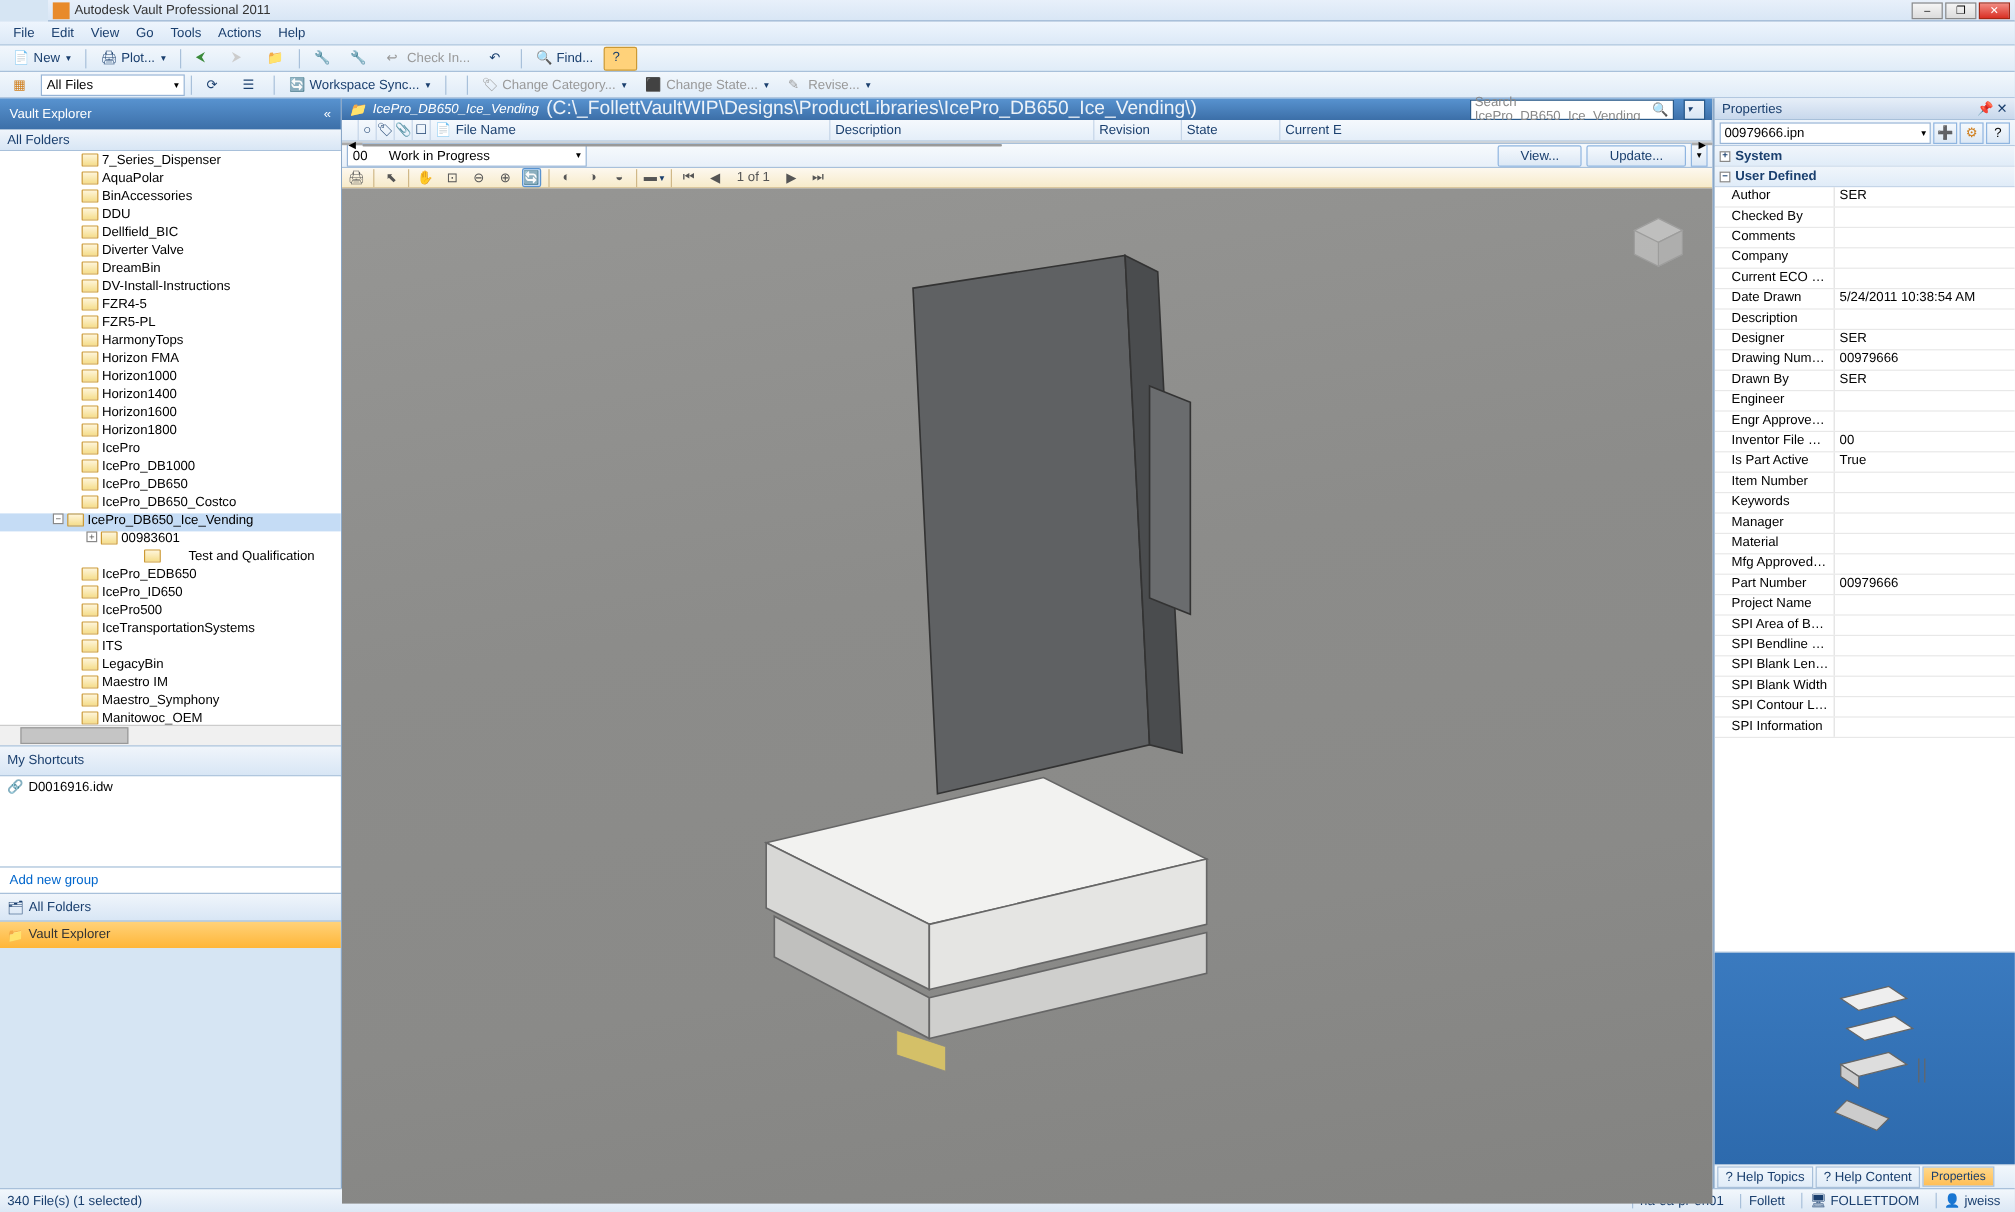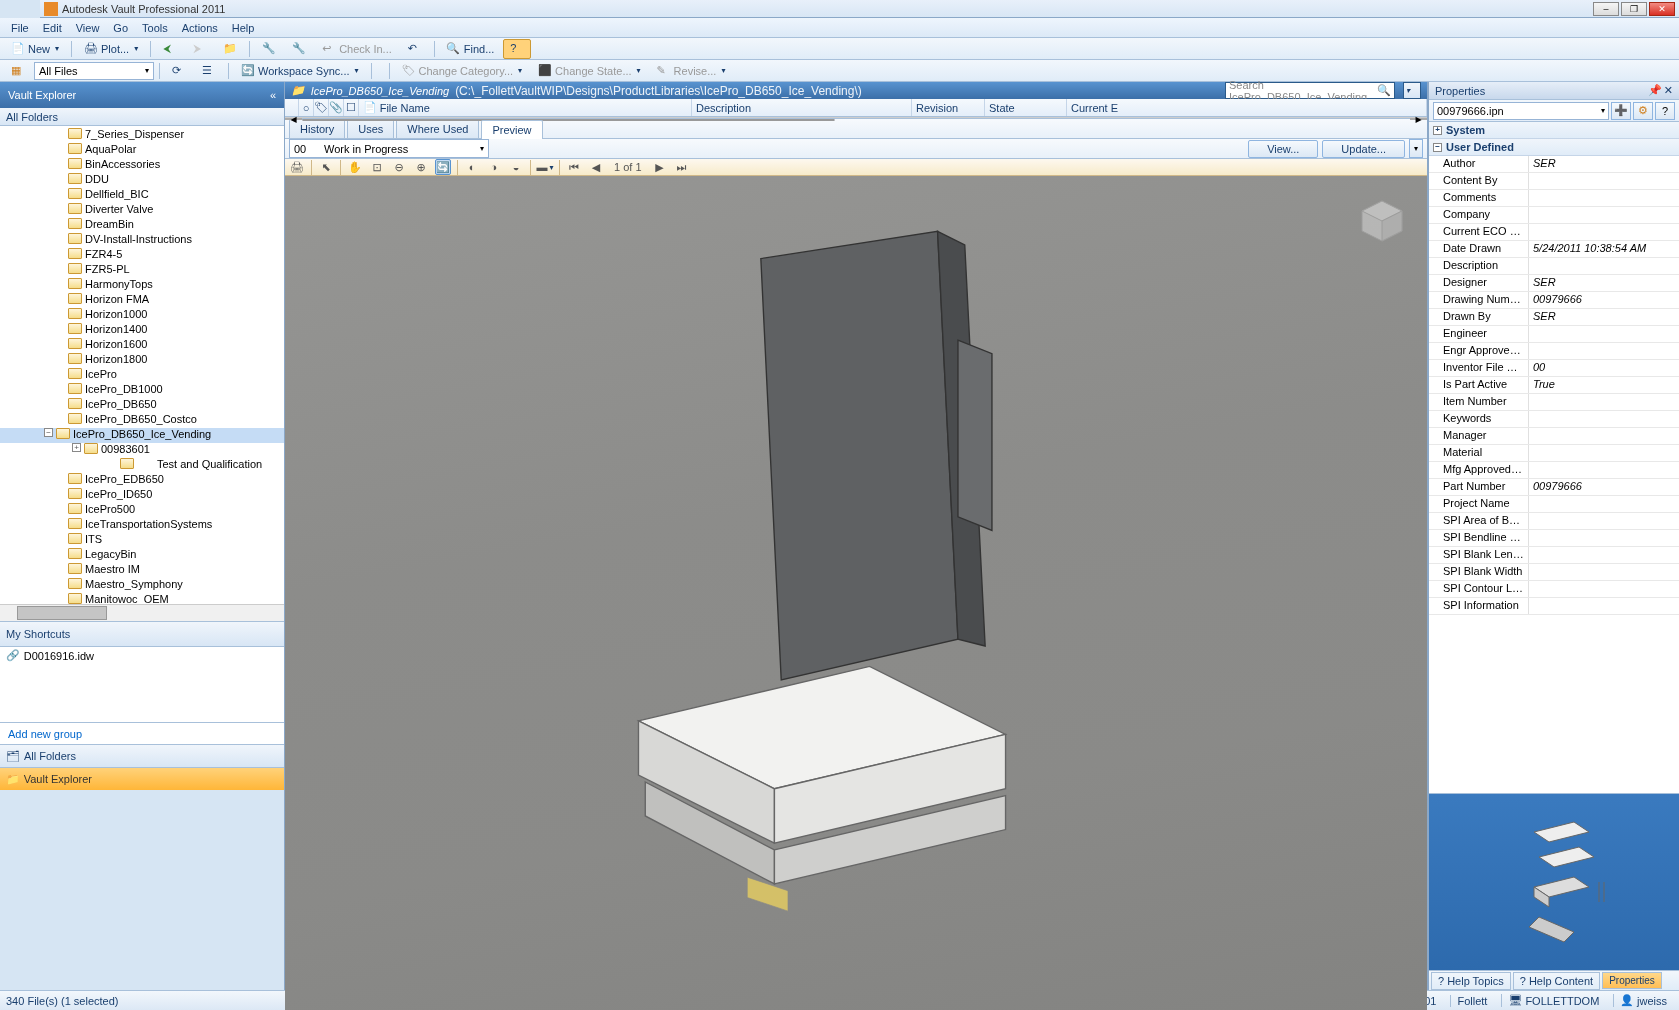--- a/index.html
+++ b/index.html
@@ -47,21 +47,21 @@
 .shortcuts-header { height: 26px; background: linear-gradient(#f0f5fb,#d8e6f5); border-top: 1px solid #a8c0da; border-bottom: 1px solid #a8c0da; padding: 0 6px; display: flex; align-items: center; color: #1a3f6e; }
 .shortcuts { height: 75px; background: white; padding: 2px 6px; }
 .shortcuts .item { display: flex; align-items: center; gap: 4px; cursor: pointer; }
 .addgroup { height: 22px; background: white; border-top: 1px solid #a8c0da; padding: 2px 8px; color: #0066cc; cursor: pointer; display: flex; align-items: center; }
 .bottomtab { height: 23px; border-top: 1px solid #a8c0da; display: flex; align-items: center; padding: 0 6px; gap: 4px; cursor: pointer; }
 .bottomtab.allfolders { background: linear-gradient(#f0f5fb,#d8e6f5); color: #1a3f6e; }
 .bottomtab.vexp { background: linear-gradient(#ffd27a,#ffb638); color: #333; }
 
 .centerpane { flex: 1; display: flex; flex-direction: column; background: #fff; }
 .content-header { height: 22px; background: linear-gradient(#5893d0, #3c6fa8); color: white; display: flex; align-items: center; padding: 0 6px; gap: 6px; font-size: 13px; font-style: italic; }
-.content-header .path { font-size: 12px; opacity: 0.9; font-style: normal; }
+.content-header .path { font-size: 16px; opacity: 0.9; font-style: normal; }
 .content-header .search { margin-left: auto; background: white; border: 1px solid #2a5a8a; height: 17px; width: 170px; display: flex; align-items: center; padding: 0 3px; color: #888; font-style: normal; font-size: 10px; }
 .content-header .sbtn { width: 18px; height: 17px; background: linear-gradient(#f0f5fb,#d8e6f5); border: 1px solid #2a5a8a; margin-left: 2px; cursor: pointer; }
 
 .grid-header { height: 20px; background: linear-gradient(#f5f9fd,#e4eef9); border-bottom: 1px solid #a8c0da; display: flex; }
 .gh-col { border-right: 1px solid #c5d5e8; padding: 2px 4px; color: #1a3f6e; display: flex; align-items: center; }
 .grid-body { height: 165px; overflow: hidden; position: relative; }
 
 .grid-hscroll { height: 17px; background: linear-gradient(#f5f5f5,#e5e5e5); border-top: 1px solid #ccc; border-bottom: 1px solid #a8c0da; position: relative; }
 .grid-hscroll .lbtn, .grid-hscroll .rbtn { position: absolute; top: 0; bottom: 0; width: 17px; background: linear-gradient(#f5f5f5,#dcdcdc); border: 1px solid #aaa; display: flex; align-items: center; justify-content: center; font-size: 8px; }
 .grid-hscroll .lbtn { left: 0; }
@@ -91,21 +91,21 @@
 .props-header .icons { margin-left: auto; display: flex; gap: 2px; font-size: 9px; cursor: pointer; }
 .props-toolbar { height: 22px; background: linear-gradient(#f2f7fc,#e4eef9); border-bottom: 1px solid #a8c0da; display: flex; align-items: center; padding: 0 4px; gap: 2px; }
 .props-toolbar .filecombo { flex: 1; height: 18px; border: 1px solid #97b4d6; background: white; display: flex; align-items: center; padding: 0 3px; }
 .props-toolbar .pbtn { width: 20px; height: 18px; border: 1px solid #8fb5e0; background: linear-gradient(#f5f9fd,#dce8f5); display: flex; align-items: center; justify-content: center; cursor: pointer; }
 
 .props-grid { flex: 1; background: white; overflow-y: auto; border-bottom: 1px solid #a8c0da; }
 .prop-section { height: 17px; background: linear-gradient(#f0f5fb,#e0ecf8); border-bottom: 1px solid #c5d5e8; display: flex; align-items: center; padding: 0 4px; gap: 4px; color: #1a3f6e; font-weight: bold; }
 .prop-section .exp { width: 9px; height: 9px; border: 1px solid #888; display: inline-flex; align-items: center; justify-content: center; font-size: 8px; line-height: 1; background: white; }
 .prop-row { height: 17px; display: flex; border-bottom: 1px solid #e8e8e8; }
 .prop-row .pname { width: 100px; padding: 1px 4px 1px 14px; border-right: 1px solid #e0e0e0; overflow: hidden; white-space: nowrap; text-overflow: ellipsis; }
-.prop-row .pval { flex: 1; padding: 1px 4px; overflow: hidden; white-space: nowrap; text-overflow: ellipsis; font-style: italic; }
+.prop-row .pval { flex: 1; padding: 1px 4px; overflow: hidden; white-space: nowrap; text-overflow: ellipsis; }
 
 .props-thumb { height: 176px; background: linear-gradient(#3a7abf,#2d6aad); display: flex; align-items: center; justify-content: center; }
 
 .right-tabs { height: 20px; background: linear-gradient(#f2f7fc,#e0ecf8); display: flex; align-items: center; border-top: 1px solid #a8c0da; }
 .rt-tab { padding: 2px 6px; border: 1px solid #a8c0da; margin-left: 2px; display: flex; align-items: center; gap: 3px; cursor: pointer; color: #1a3f6e; font-size: 10px; }
 .rt-tab.active { background: linear-gradient(#ffd88a,#ffbe55); }
 
 .statusbar { height: 20px; background: linear-gradient(#f2f7fc,#dce8f5); border-top: 1px solid #a8c0da; display: flex; align-items: center; padding: 0 6px; color: #1a3f6e; }
 .statusbar .sright { margin-left: auto; display: flex; gap: 8px; align-items: center; }
 .statusbar .sitem { border-left: 1px solid #a8c0da; padding: 0 6px; display: flex; align-items: center; gap: 3px; }
@@ -432,26 +432,20 @@
       <div class="gh-col" style="width:82px">State</div>
       <div class="gh-col" style="flex:1">Current E</div>
     </div>
     <div class="grid-body" id="gridbody"></div>
     <div class="grid-hscroll">
       <div class="lbtn">◀</div>
       <div class="thumb"></div>
       <div class="rbtn">▶</div>
     </div>
 
-    <div class="tabstrip">
-      <div class="tab">History</div>
-      <div class="tab">Uses</div>
-      <div class="tab">Where Used</div>
-      <div class="tab active">Preview</div>
-    </div>
 
     <div class="preview-toolbar1">
       <div class="revcombo">
         <span style="width:30px">00</span>
         <span>Work in Progress</span>
         <span style="margin-left:auto;font-size:8px">▾</span>
       </div>
       <div class="btn">View...</div>
       <div class="btn2">Update...</div>
       <div class="arrbtn">▾</div>
@@ -530,21 +524,21 @@
         </div>
       <div class="prop-section">
           <span class="exp">−</span>
           <span>User Defined</span>
         </div>
     <div class="prop-row">
           <div class="pname">Author</div>
           <div class="pval">SER</div>
         </div>
         <div class="prop-row">
-          <div class="pname">Content By</div>
+          <div class="pname">Checked By</div>
           <div class="pval"></div>
         </div>
         <div class="prop-row">
           <div class="pname">Comments</div>
           <div class="pval"></div>
         </div>
         <div class="prop-row">
           <div class="pname">Company</div>
           <div class="pval"></div>
         </div>

